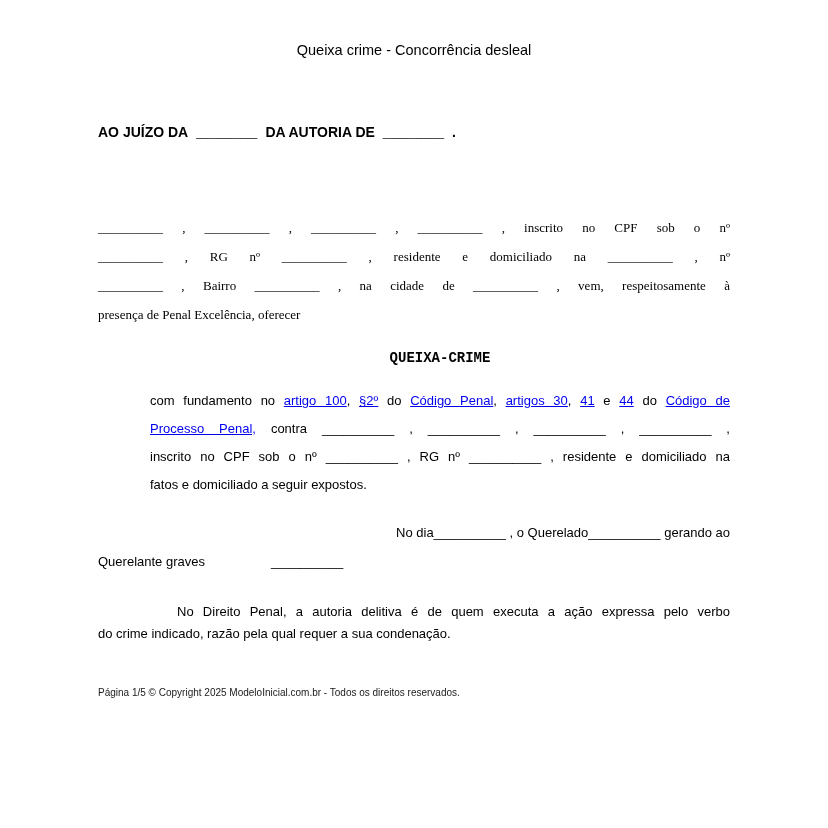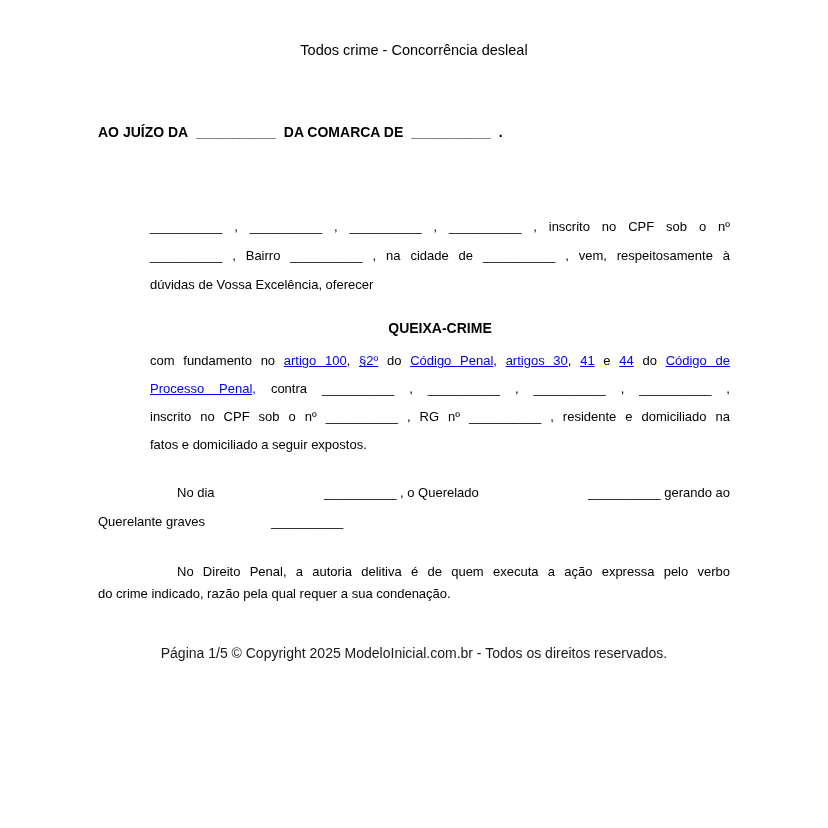--- a/index.html
+++ b/index.html
@@ -25,99 +25,100 @@
     line-height: 16px;
   }
   .addressing {
     margin-top: 66px;
     font-weight: bold;
     font-size: 14px;
     line-height: 16px;
     white-space: nowrap;
   }
   .addr-blank {
-    font-weight: bold;
-    font-size: 13px;
+    font-weight: normal;
+    font-size: 10px;
     margin: 0 8px;
   }
   .qualification {
     margin-top: 71px;
-    margin-left: 52px;
     font-size: 13px;
+    font-family: Liberation Serif, serif;
   }
   .line-29 { line-height: 29px; }
   .line-28 { line-height: 28px; }
   .line-22 { line-height: 22px; }
   .jl {
     text-align: justify;
     text-align-last: justify;
     -moz-text-align-last: justify;
   }
   .center-heading {
     margin-top: 21px;
     margin-left: 52px;
     text-align: center;
     font-weight: bold;
     font-size: 14px;
     line-height: 16px;
+    font-family: Liberation Mono, monospace;
   }
   .fundamento {
-    margin-top: 11px;
+    margin-top: 21px;
     margin-left: 52px;
     font-size: 13px;
   }
   a.doc-link {
     color: #0000EE;
     text-decoration: underline;
     cursor: pointer;
   }
   .section-heading {
     margin-top: 17px;
     font-weight: bold;
     font-size: 14px;
     line-height: 16px;
   }
   .nodia {
     margin-top: 19px;
     font-size: 13px;
   }
   .flex-line {
     display: flex;
-    justify-content: space-between;
+    justify-content: flex-end;
     line-height: 29px;
-    gap: 36px;
   }
   .indent-first { margin-left: 79px; }
   .first-line-pad { padding-left: 79px; }
   .graves-blank { margin-left: 66px; }
   .autoria-p {
     margin-top: 25px;
     font-size: 13px;
   }
   .footer {
     margin-top: 40px;
-    text-align: center;
-    font-size: 14px;
+    text-align: left;
+    font-size: 10px;
     line-height: 16px;
     color: #1a1a1a;
   }
 </style>
 </head>
 <body>
 
 <div class="page">
 
-  <div class="doc-title">Todos crime - Concorrência desleal</div>
+  <div class="doc-title">Queixa crime - Concorrência desleal</div>
 
-  <div class="addressing"><span>AO JUÍZO DA</span><span class="addr-blank">___________</span><span>DA COMARCA DE</span><span class="addr-blank">___________</span><span>.</span></div>
+  <div class="addressing"><span>AO JUÍZO DA</span><span class="addr-blank">___________</span><span>DA AUTORIA DE</span><span class="addr-blank">___________</span><span>.</span></div>
 
   <div class="qualification">
     <div class="line-29 jl">__________ , __________ , __________ , __________ , inscrito no CPF sob o nº</div>
+    <div class="line-29 jl">__________ , RG nº __________ , residente e domiciliado na __________ , nº</div>
     <div class="line-29 jl">__________ , Bairro __________ , na cidade de __________ , vem, respeitosamente à</div>
-    <div class="line-29">dúvidas de Vossa Excelência, oferecer</div>
+    <div class="line-29">presença de Penal Excelência, oferecer</div>
   </div>
 
   <div class="center-heading">QUEIXA-CRIME</div>
 
   <div class="fundamento">
     <div class="line-28 jl"><span>com fundamento no </span><a class="doc-link" href="#">artigo 100</a><span>, </span><a class="doc-link" href="#">§2º</a><span> do </span><a class="doc-link" href="#">Código Penal</a><span>, </span><a class="doc-link" href="#">artigos 30</a><span>, </span><a class="doc-link" href="#">41</a><span> e </span><a class="doc-link" href="#">44</a><span> do </span><a class="doc-link" href="#">Código de</a></div>
     <div class="line-28 jl"><a class="doc-link" href="#">Processo Penal,</a><span> contra __________ , __________ , __________ , __________ ,</span></div>
     <div class="line-28 jl">inscrito no CPF sob o nº __________ , RG nº __________ , residente e domiciliado na</div>
     <div class="line-28">fatos e domiciliado a seguir expostos.</div>
   </div>

